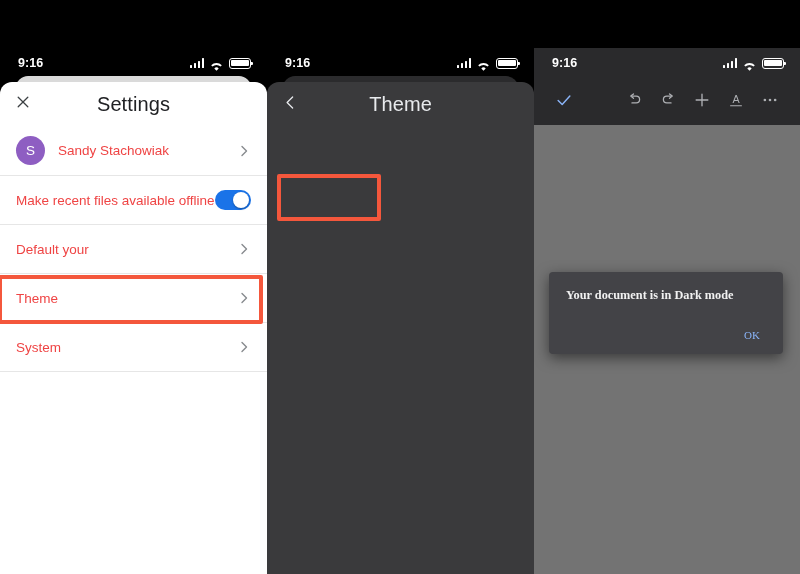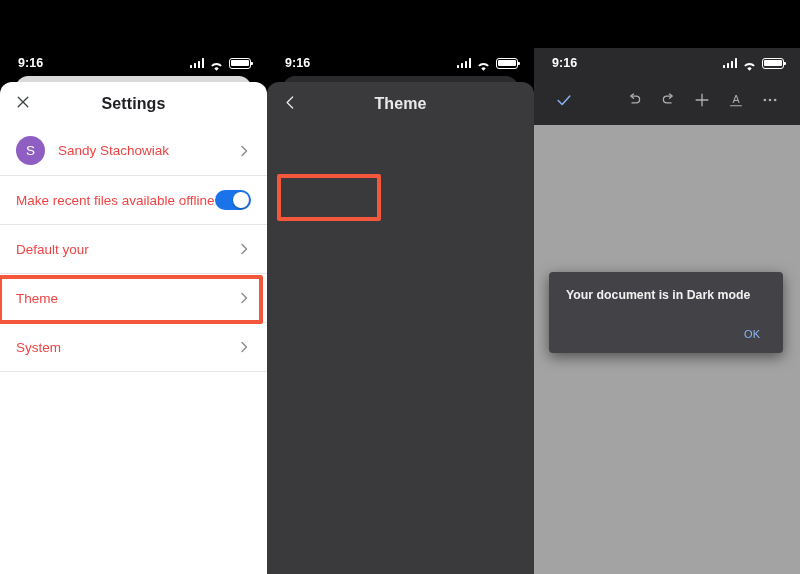--- a/index.html
+++ b/index.html
@@ -55,21 +55,21 @@
   .panel-1 .sheet-back { background: #dadada; }
   .panel-1 .sheet { background: #ffffff; }
   .panel-2 .sheet-back { background: #2b2b2d; }
   .panel-2 .sheet { background: #3a3a3c; }
 
   
   .sheet-head {
     position: relative; height: 44px;
     display: flex; align-items: center; justify-content: center;
   }
-  .sheet-title { font-size: 16px; letter-spacing: .1px; font-weight: bold; }
+  .sheet-title { font-size: 20px; letter-spacing: .1px; }
   .panel-1 .sheet-title { color: #202124; }
   .panel-2 .sheet-title { color: #e8eaed; }
   .head-left {
     position: absolute; left: 0; top: 0; width: 46px; height: 44px;
     display: flex; align-items: center; justify-content: center; cursor: pointer;
   }
 
   
   .row {
     position: relative; display: flex; align-items: center;
@@ -124,21 +124,21 @@
   
   .docs-toolbar {
     height: 47px; background: #2a2a2c;
     display: flex; align-items: center; padding: 0 13px;
   }
   .tb-spacer { flex: 1; }
   .tb-btn {
     width: 34px; height: 34px; display: flex; align-items: center; justify-content: center;
     cursor: pointer;
   }
-  .doc-body { position: absolute; left:0; right:0; top: 77px; bottom: 47px; background: #a3a3a3; }
+  .doc-body { position: absolute; left:0; right:0; top: 77px; bottom: 47px; background: #737373; font-family: Liberation Serif, serif; }
 
   .dialog {
     position: absolute; left: 15px; top: 147px; width: 234px;
     background: #434347; border-radius: 4px;
     box-shadow: 0 4px 14px rgba(0,0,0,.5);
     padding: 16px 17px 9px 17px;
   }
   .dlg-title { font-size: 12.3px; color: #f1f1f1; font-weight: bold; margin-bottom: 13px; }
   .dlg-body { font-size: 11.3px; line-height: 1.42; color: #c9cacd; }
   .dlg-actions { display: flex; justify-content: flex-end; margin-top: 22px; }

